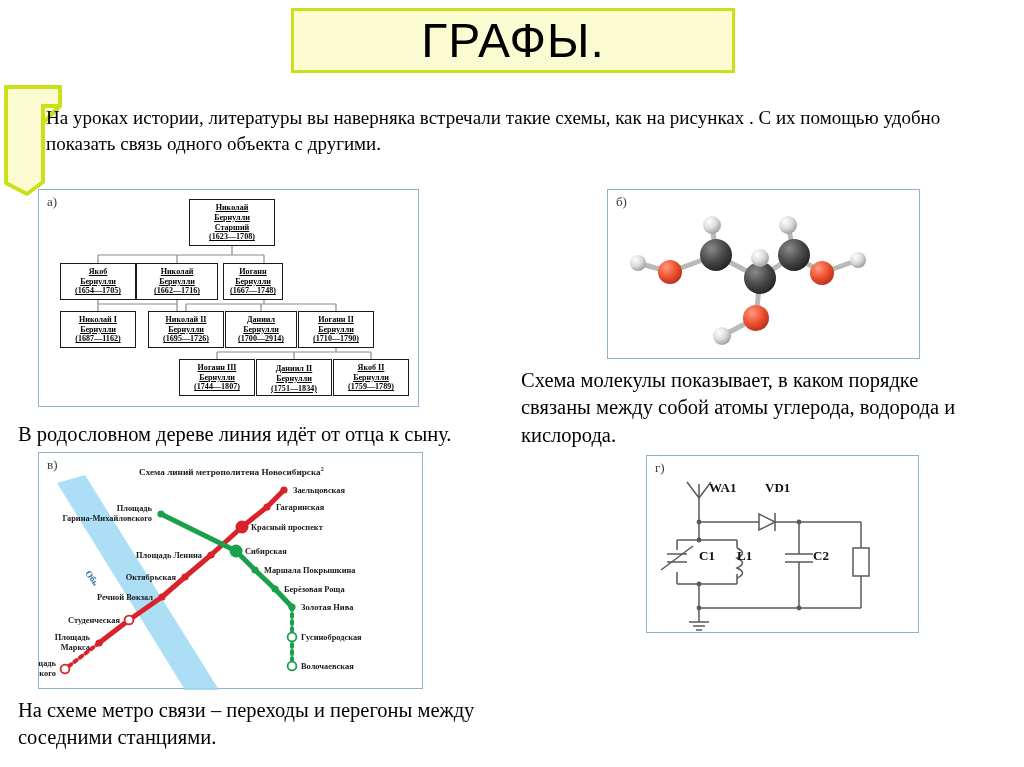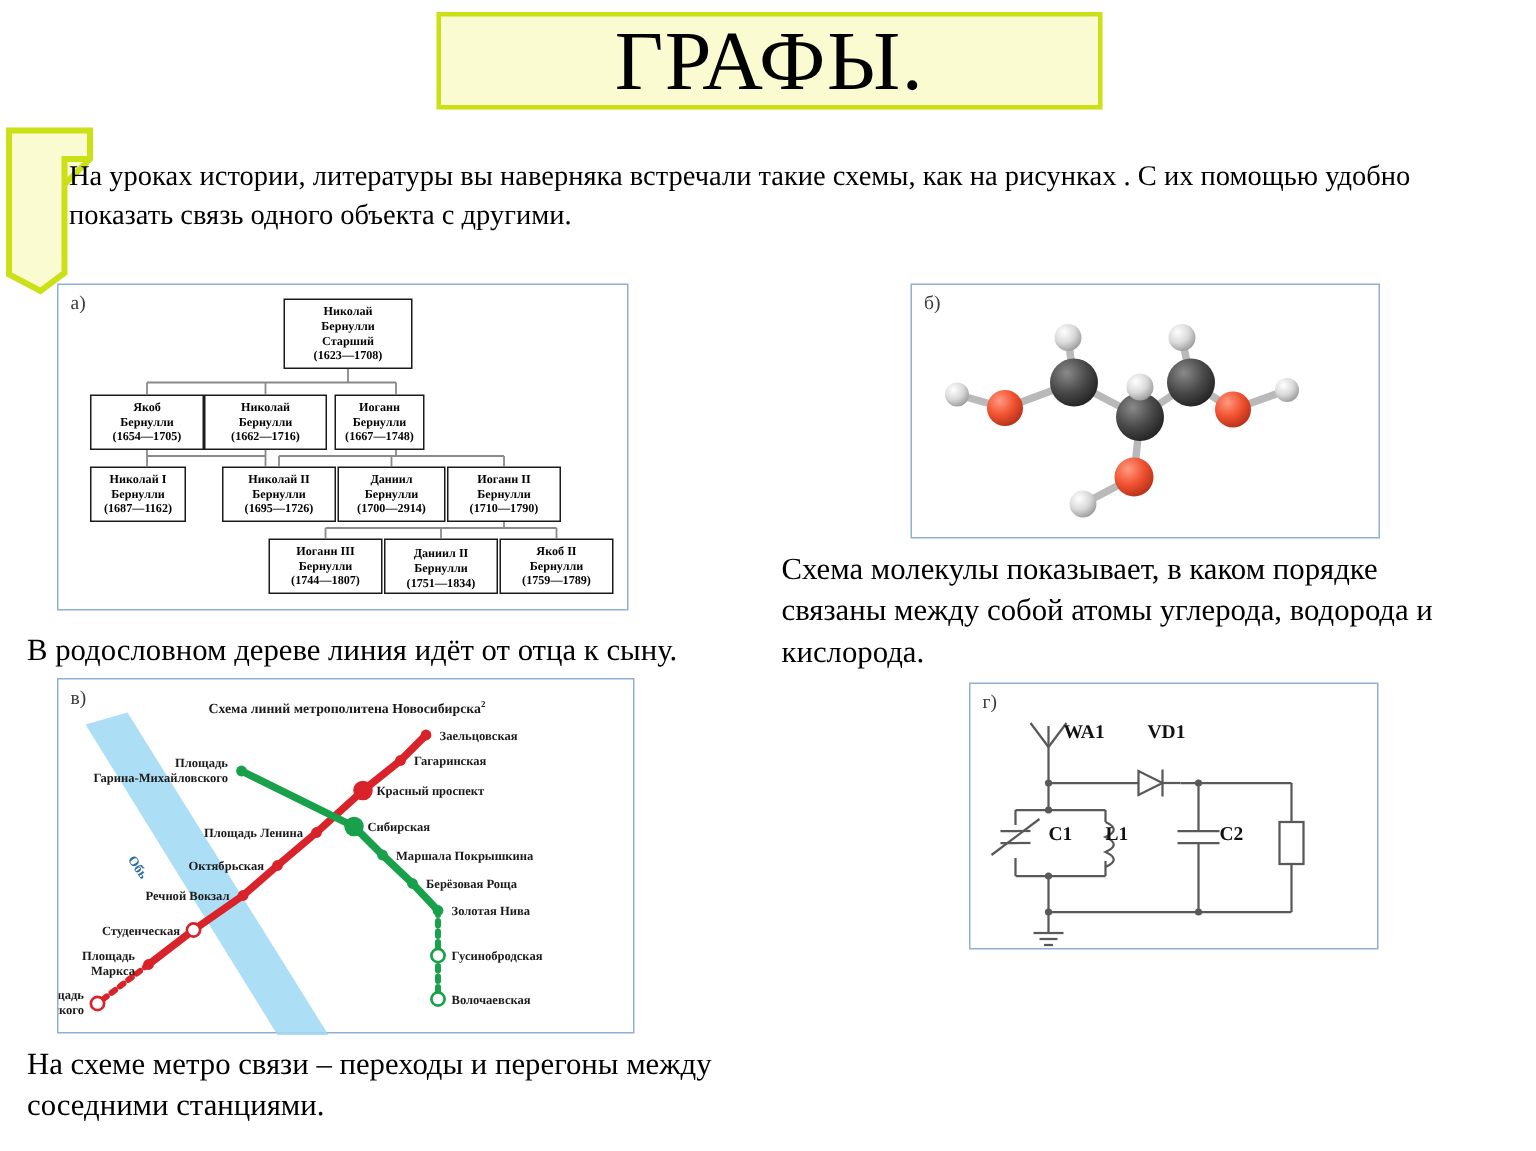--- a/index.html
+++ b/index.html
@@ -15,22 +15,22 @@
   .slide{position:relative;width:1024px;height:767px;}
 
   
   #title-box{
     position:absolute;left:291px;top:8px;width:444px;height:65px;
     background:#FBFBD2;border:3px solid #CBE016;
     display:flex;align-items:center;justify-content:center;
     box-sizing:border-box;
   }
   #title-text{
-    font-size:56px;letter-spacing:1px;line-height:1;
-    font-family:Liberation Serif, serif;
+    font-size:48px;letter-spacing:1px;line-height:1;
+    font-family:Liberation Sans, sans-serif;
     color:#000;
   }
 
   
   #fold-shape{position:absolute;left:2px;top:83px;width:62px;height:115px;}
 
   
   #intro{
     position:absolute;left:46px;top:105px;width:940px;
     font-size:19px;line-height:1.35;
@@ -55,21 +55,21 @@
   #caption-g{left:560px;top:677px;width:430px;}
 
   
   #tree{position:absolute;left:0;top:0;width:381px;height:218px;}
   .gbox{
     position:absolute;border:1.6px solid #1a1a1a;background:#fff;
     font-family:"Liberation Serif","DejaVu Serif",serif;
     font-weight:bold;font-size:8.1px;line-height:1.23;
     text-align:center;box-sizing:border-box;
     display:flex;flex-direction:column;align-items:center;justify-content:center;
-    color:#000;padding:1px 0;
+    color:#000;padding:1px 0;text-decoration:underline;
   }
   .gbox span{display:block;white-space:nowrap;}
 
   
   #molecule{position:absolute;left:0;top:0;width:313px;height:170px;}
 
   
   #metro{position:absolute;left:0;top:0;width:385px;height:237px;}
 
   
@@ -136,21 +136,21 @@
         <div class="gbox" style="left: 97px; top: 73px; width: 82px; height: 37px;">
           <span>Николай</span>
           <span>Бернулли</span>
           <span>(1662—1716)</span>
         </div>
         <div class="gbox" style="left: 184px; top: 73px; width: 60px; height: 37px;">
           <span>Иоганн</span>
           <span>Бернулли</span>
           <span>(1667—1748)</span>
         </div>
-        <div class="gbox" style="left: 21px; top: 121px; width: 64px; height: 37px; justify-content: center;">
+        <div class="gbox" style="left: 21px; top: 121px; width: 76px; height: 37px; justify-content: center;">
           <span>Николай I</span>
           <span>Бернулли</span>
           <span>(1687—1162)</span>
         </div>
         <div class="gbox" style="left: 109px; top: 121px; width: 76px; height: 37px;">
           <span>Николай II</span>
           <span>Бернулли</span>
           <span>(1695—1726)</span>
         </div>
         <div class="gbox" style="left: 186px; top: 121px; width: 72px; height: 37px;">

